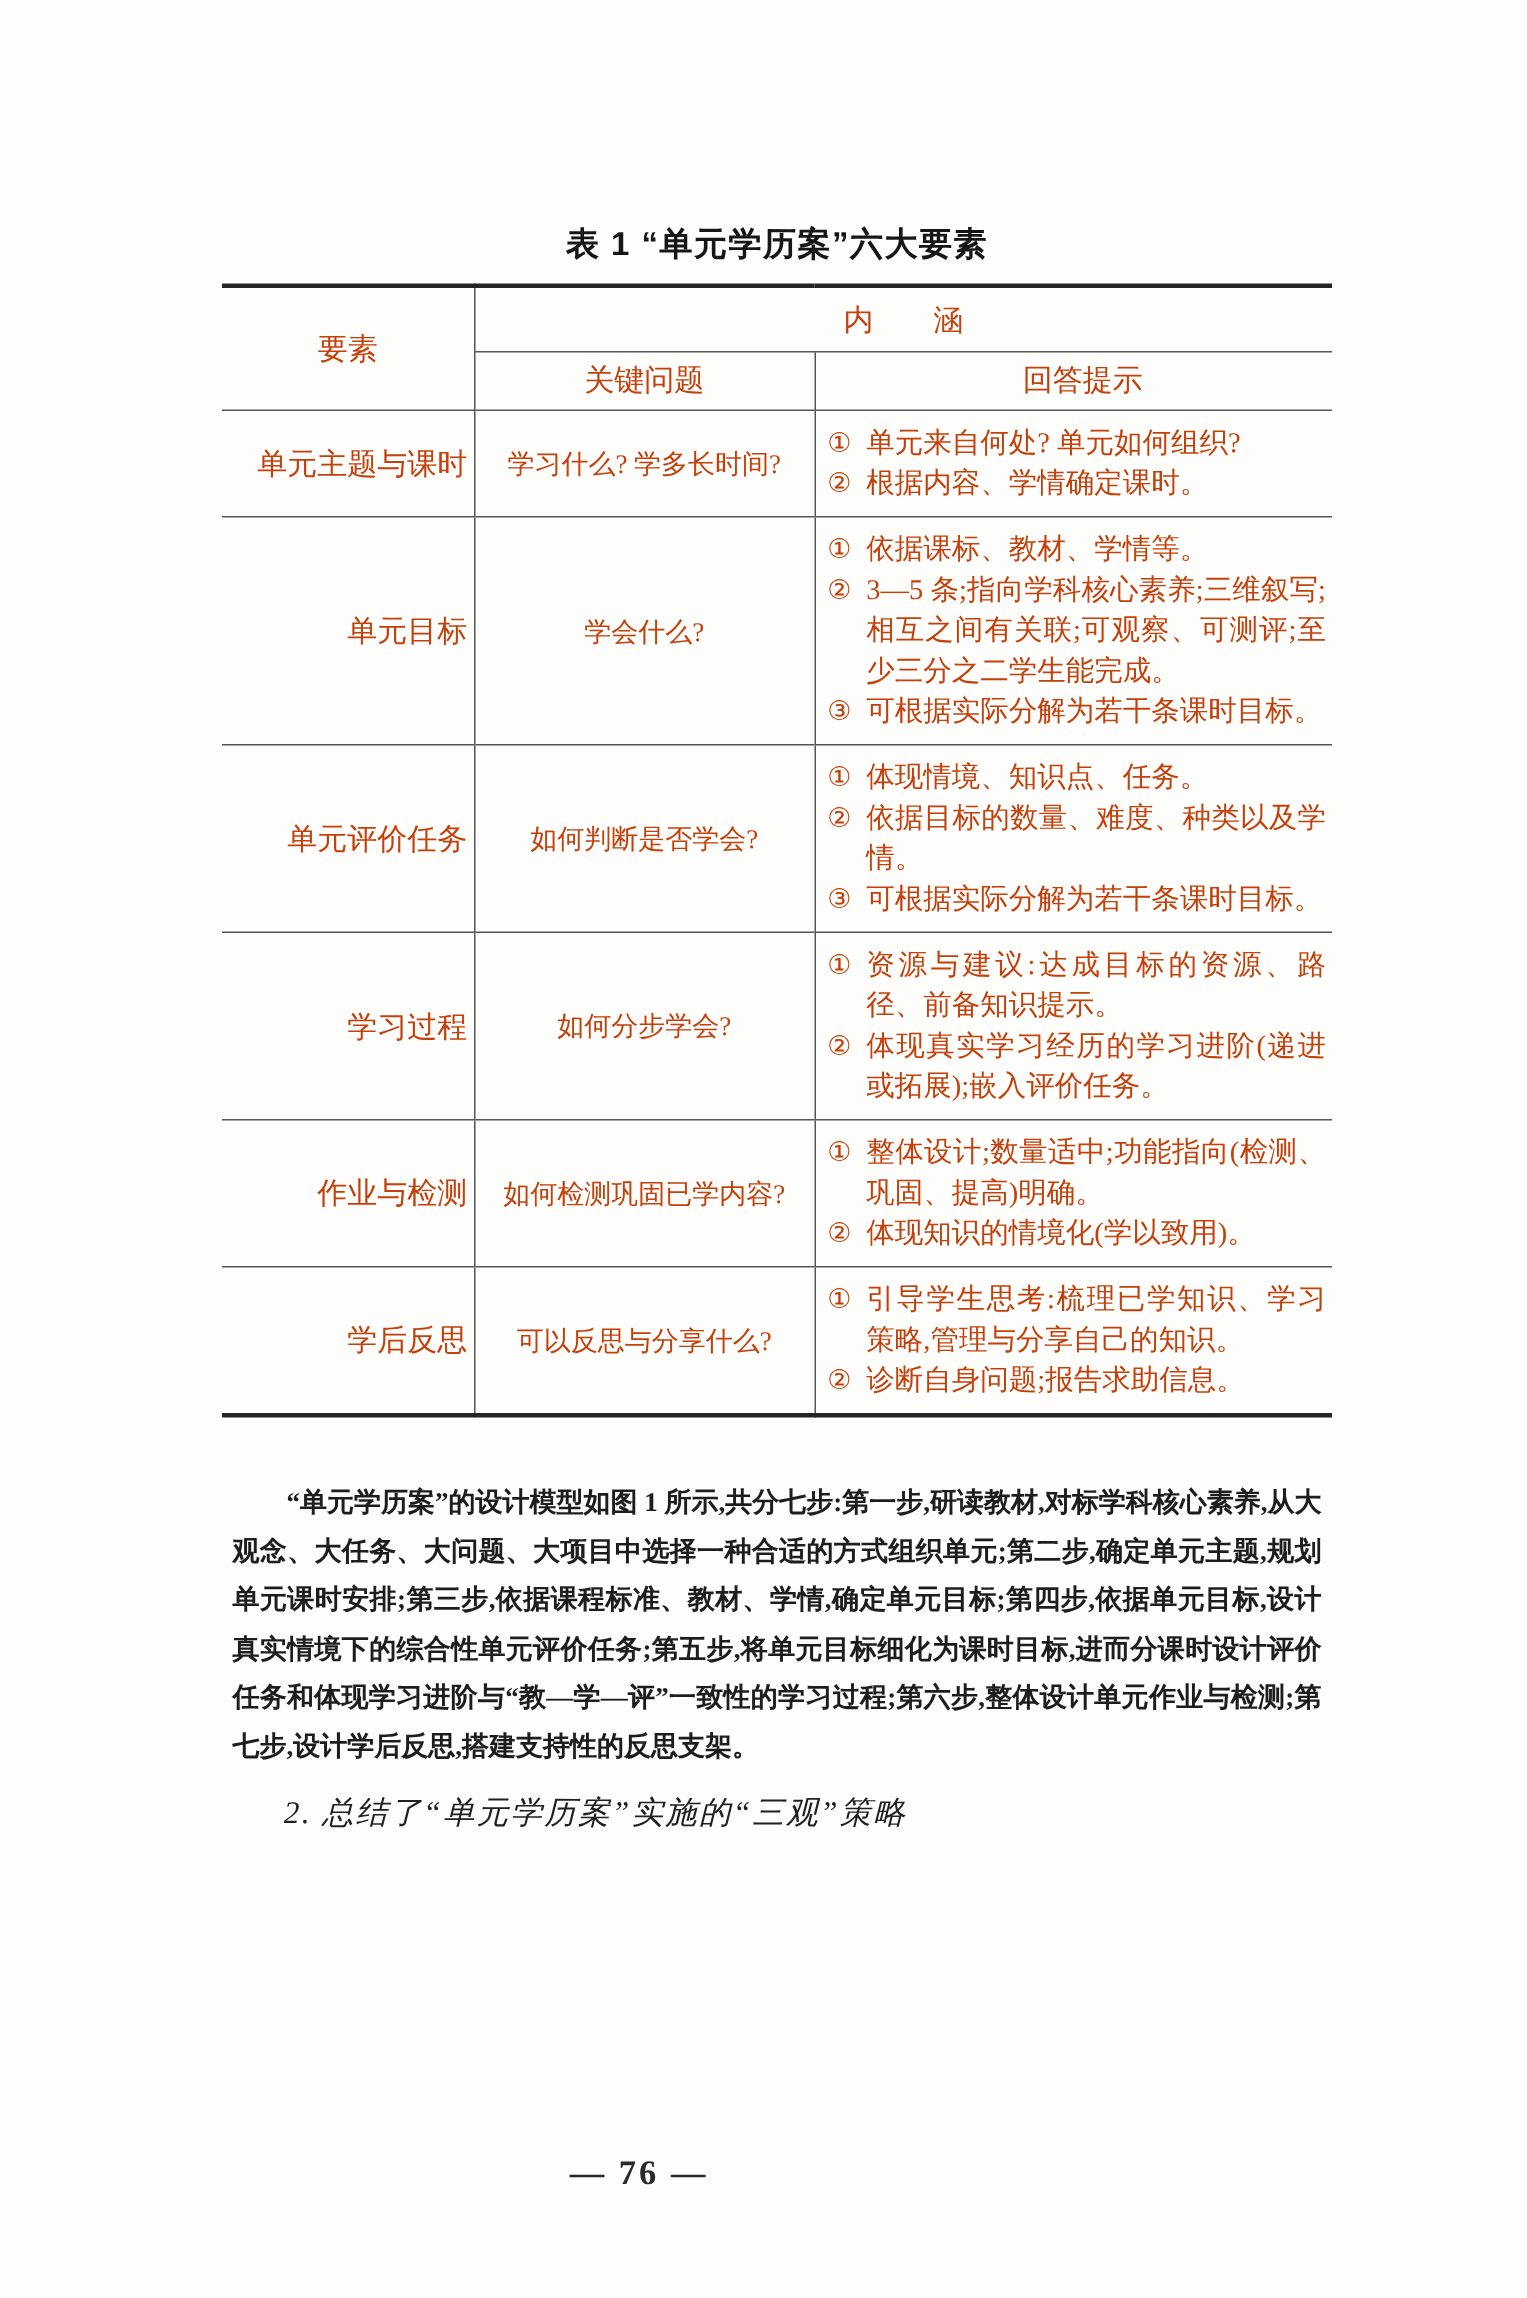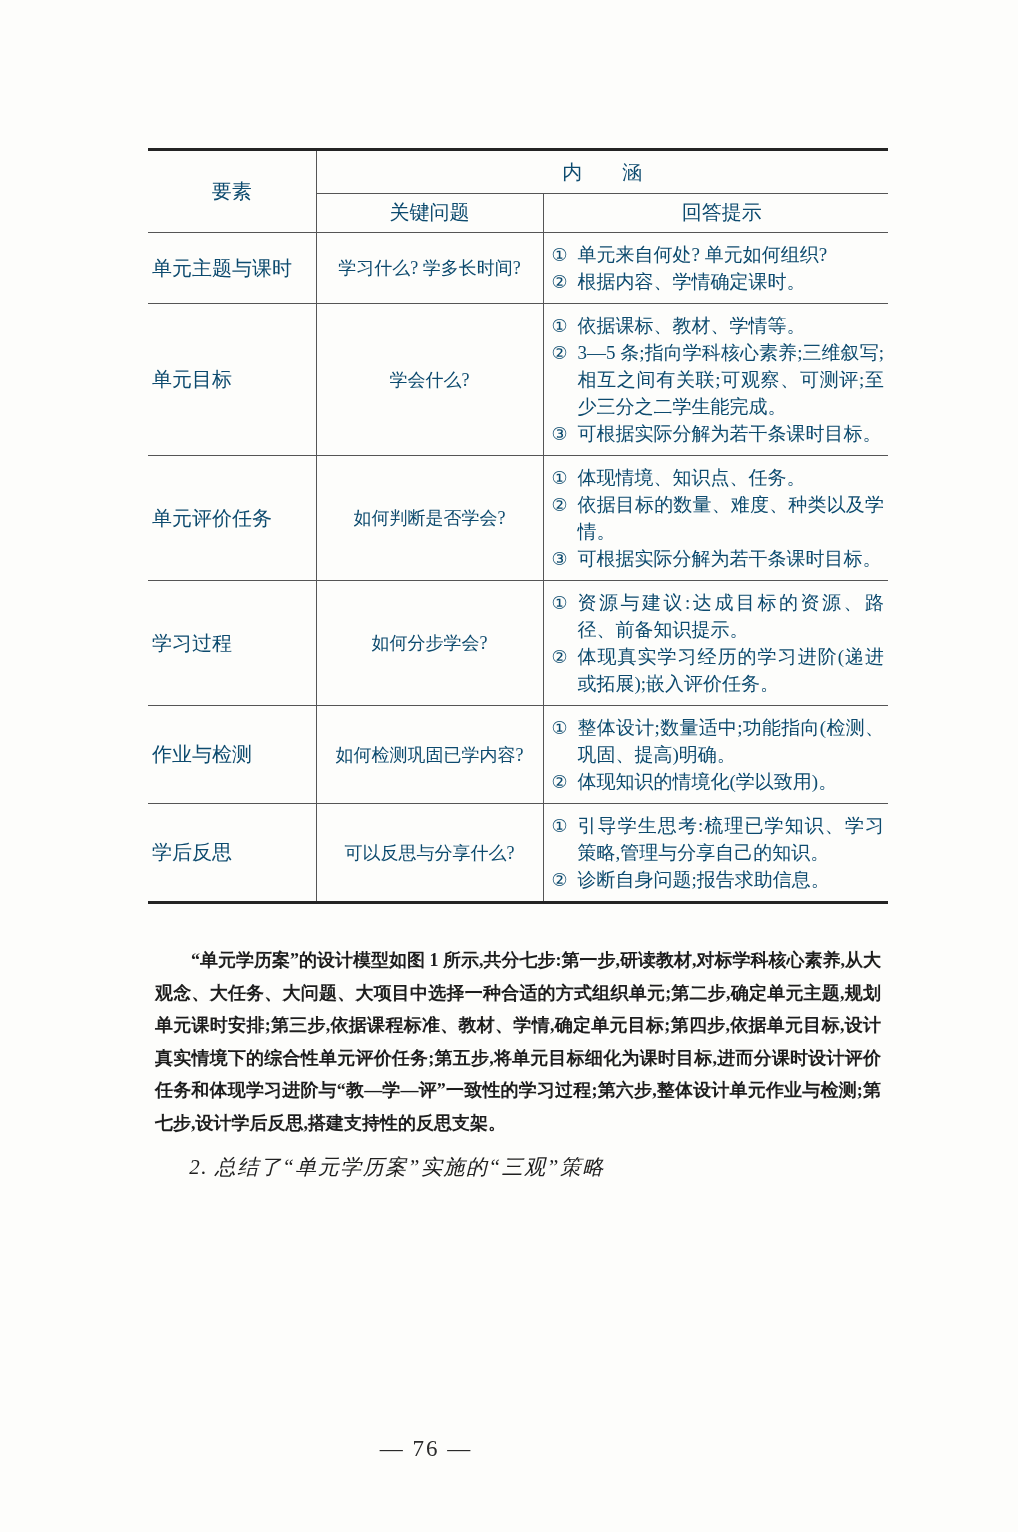--- a/index.html
+++ b/index.html
@@ -24,21 +24,21 @@
     margin-bottom:11px;
     color:#161616;
   }
   table.unit-table {
     width:740px;
     margin:0 auto;
     border-collapse:collapse;
     border-top:3px solid #242424;
     border-bottom:3px solid #242424;
     font-size:19px;
-    color:#0c4a6e;
+    color:#c2410c;
     table-layout:fixed;
   }
   table.unit-table th { font-weight:normal; }
   .col-el   { width:168px; }
   .col-kq   { width:227px; }
   .col-ah   { width:345px; }
   th.h-el {
     text-align:center; vertical-align:middle;
     border-right:1px solid #555;
     font-size:20px;
@@ -49,21 +49,21 @@
     padding:8px 0 7px 0;
     font-size:20px;
   }
   th.h-kq {
     text-align:center; border-right:1px solid #555;
     padding:5px 0 6px 0; font-size:20px;
   }
   th.h-ah { text-align:center; padding:5px 0 6px 12px; font-size:20px; }
   tbody td { border-top:1px solid #555; }
   td.c1 {
-    text-align:left; vertical-align:middle;
+    text-align:right; vertical-align:middle;
     border-right:1px solid #555;
     padding:10px 4px; font-size:20px;
   }
   td.c2 {
     text-align:center; vertical-align:middle;
     border-right:1px solid #555;
     padding:10px 2px; font-size:18px;
   }
   td.c3 { vertical-align:middle; padding:8px 4px 8px 8px; }
   .hint { display:flex; line-height:27px; }
@@ -99,28 +99,30 @@
     margin:12px;
     color:#1d1d1d;
     font-weight:bold;
   }
   .footer {
     position:absolute; left:0; width:852px; top:1436px;
     text-align:center;
     font-size:23px;
     letter-spacing:2px;
     color:#2a2a2a;
+    font-weight:bold;
   }
 </style>
 </head>
 <body>
 
 <div class="page">
   <div class="content">
 
+    <div class="table-caption">表 1  “单元学历案”六大要素</div>
 
     <table class="unit-table">
       <colgroup>
         <col class="col-el">
           <col class="col-kq">
           <col class="col-ah">
       </colgroup>
       <thead>
         <tr>
           <th rowspan="2" class="h-el">要素</th>

